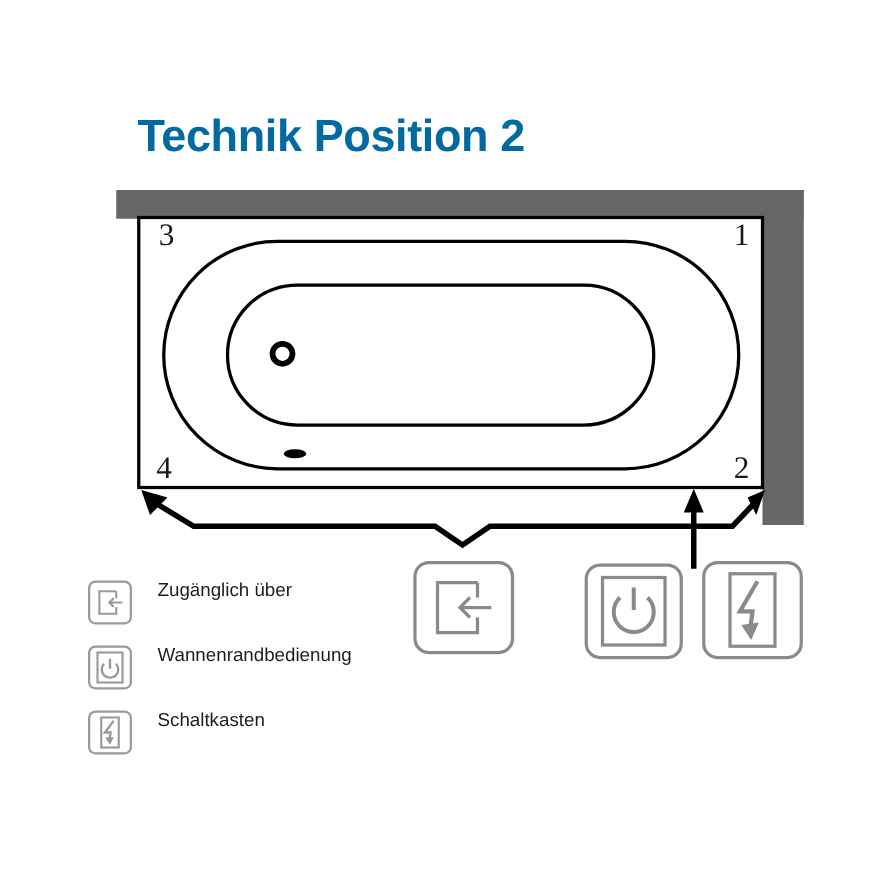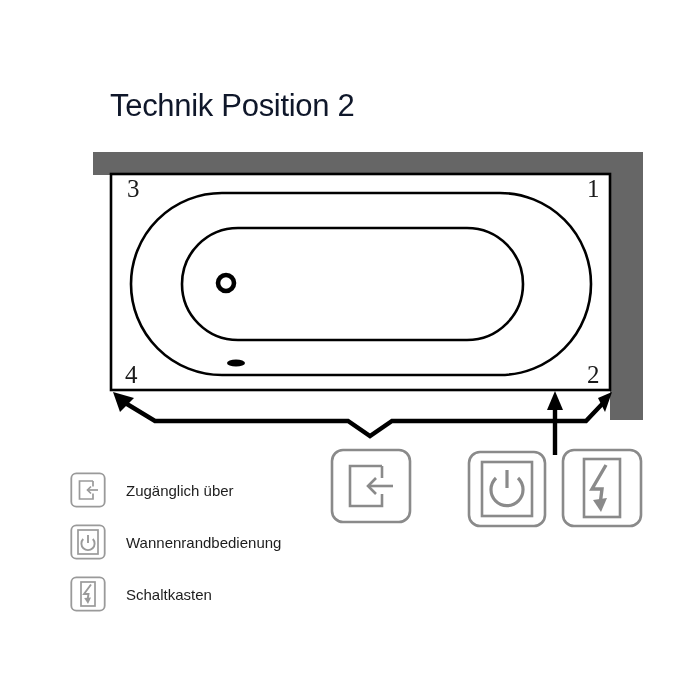--- a/index.html
+++ b/index.html
@@ -23,24 +23,24 @@
     width: 700px;
     height: 700px;
   }
 
   
   .title {
     position: absolute;
     left: 110px;
     top: 88px;
     font-family: "Liberation Sans", sans-serif;
-    font-weight: normal;
-    font-size: 31px;
+    font-weight: bold;
+    font-size: 36px;
     letter-spacing: -0.3px;
-    color: #0f172a;
+    color: #0369a1;
     white-space: nowrap;
   }
 
   
   .drawing {
     position: absolute;
     left: 0;
     top: 0;
     width: 700px;
     height: 700px;
@@ -63,21 +63,21 @@
   .legend {
     position: absolute;
     left: 70px;
     top: 464px;
     width: 260px;
   }
   .legend-row {
     position: relative;
     height: 52px;
     display: flex;
-    align-items: center;
+    align-items: flex-start;
   }
   .legend-icon {
     width: 36px;
     height: 36px;
     flex: 0 0 36px;
   }
   .legend-label {
     margin-left: 20px;
     font-family: "Liberation Sans", sans-serif;
     font-size: 15px;

